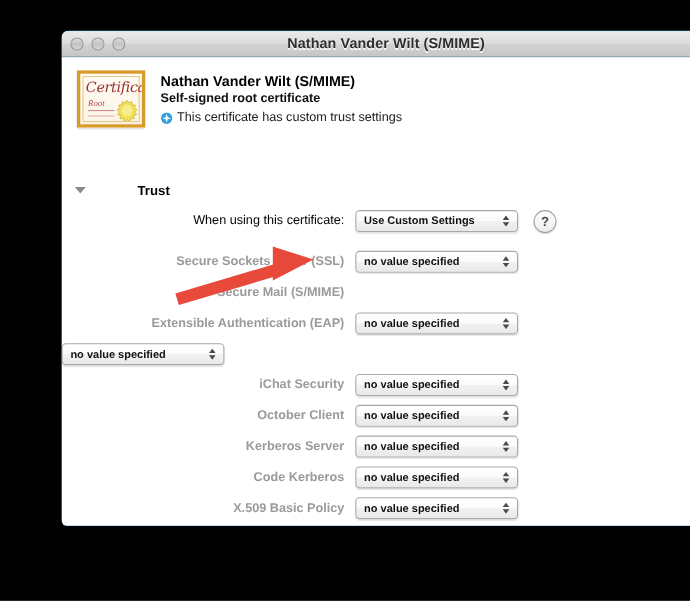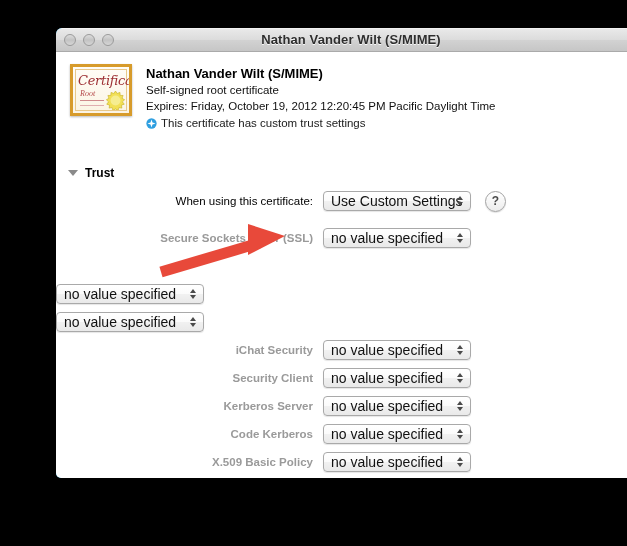--- a/index.html
+++ b/index.html
@@ -144,20 +144,21 @@
   .cert-name {
     font-size: 13px;
     font-weight: bold;
     color: #000000;
     line-height: 17px;
   }
   .cert-sub {
     font-size: 11.5px;
     color: #101010;
     line-height: 16px;
+    font-weight: bold;
   }
   .cert-expires {
     font-size: 11.5px;
     color: #101010;
     line-height: 16px;
     white-space: nowrap;
   }
   .cert-custom {
     display: flex;
     align-items: center;
@@ -183,20 +184,21 @@
   .tri {
     width: 0; height: 0;
     border-left: 5px solid transparent;
     border-right: 5px solid transparent;
     border-top: 6px solid #8a8a8a;
   }
   .trust-label {
     font-size: 12px;
     font-weight: bold;
     color: #000000;
+    margin-left: 40px;
   }
 
   
   .form {
     position: absolute;
     left: 0;
     top: 135px;
     width: 100%;
   }
   .frow {
@@ -229,24 +231,25 @@
     border-radius: 4px;
     background: linear-gradient(to bottom, #ffffff 0%, #fbfbfb 48%, #f1f1f1 52%, #e9e9e9 100%);
     box-shadow: 0 1px 1px rgba(0,0,0,0.10), inset 0 1px 0 #ffffff;
     box-sizing: border-box;
     display: flex;
     align-items: center;
     flex: none;
   }
   .popup .ptext {
     padding-left: 7px;
-    font-size: 14px;
+    font-size: 10px;
     color: #111111;
     white-space: nowrap;
     overflow: hidden;
+    font-weight: bold;
   }
   .popup .arrows {
     position: absolute;
     right: 7px;
     top: 50%;
     transform: translateY(-50%);
     display: flex;
     flex-direction: column;
     gap: 2px;
   }
@@ -317,21 +320,20 @@
         <div class="squiggle"></div>
         <svg class="seal" viewBox="0 0 20 20">
           <polygon points="10,0 11.7,2.6 14.7,1.5 14.9,4.7 18,4.7 16.9,7.7 19.6,9.2 17.3,11.4 19.2,13.9 16.2,14.9 16.7,18 13.6,17.4 12.8,20.4 10,18.9 7.2,20.4 6.4,17.4 3.3,18 3.8,14.9 0.8,13.9 2.7,11.4 0.4,9.2 3.1,7.7 2,4.7 5.1,4.7 5.3,1.5 8.3,2.6" fill="#f2e056" stroke="#c9b32c" stroke-width="0.7"></polygon>
           <circle cx="10" cy="10" r="5.2" fill="#f7ee9a" opacity="0.85"></circle>
         </svg>
       </div>
 
       <div class="certinfo">
         <div class="cert-name">Nathan Vander Wilt (S/MIME)</div>
         <div class="cert-sub">Self-signed root certificate</div>
-        <div class="cert-expires">Expires: Friday, October 19, 2012 12:20:45 PM Pacific Daylight Time</div>
         <div class="cert-custom">
           <svg class="badge-icon" viewBox="0 0 12 12">
             <circle cx="6" cy="6" r="5.6" fill="#2f9fe0"></circle>
             <path d="M6 1.6 L7.1 4.9 L10.4 6 L7.1 7.1 L6 10.4 L4.9 7.1 L1.6 6 L4.9 4.9 Z" fill="#ffffff"></path>
           </svg>
           <span class="label">This certificate has custom trust settings</span>
         </div>
       </div>
     </div>
 
@@ -361,23 +363,25 @@
         <div class="popup">
           <span class="ptext">no value specified</span>
           <span class="arrows">
               <i class="up"></i>
               <i class="dn"></i>
             </span>
         </div>
       </div>
 
       <div class="frow dim">
-      </div>
-
-      <div class="frow dim">
+        <div class="rlabel">Secure Mail (S/MIME)</div>
+      </div>
+
+      <div class="frow dim">
+        <div class="rlabel">Extensible Authentication (EAP)</div>
         <div class="popup">
           <span class="ptext">no value specified</span>
           <span class="arrows">
               <i class="up"></i>
               <i class="dn"></i>
             </span>
         </div>
       </div>
 
       <div class="frow dim">
@@ -395,21 +399,21 @@
         <div class="popup">
           <span class="ptext">no value specified</span>
           <span class="arrows">
               <i class="up"></i>
               <i class="dn"></i>
             </span>
         </div>
       </div>
 
       <div class="frow dim">
-        <div class="rlabel">Security Client</div>
+        <div class="rlabel">October Client</div>
         <div class="popup">
           <span class="ptext">no value specified</span>
           <span class="arrows">
               <i class="up"></i>
               <i class="dn"></i>
             </span>
         </div>
       </div>
 
       <div class="frow dim">

